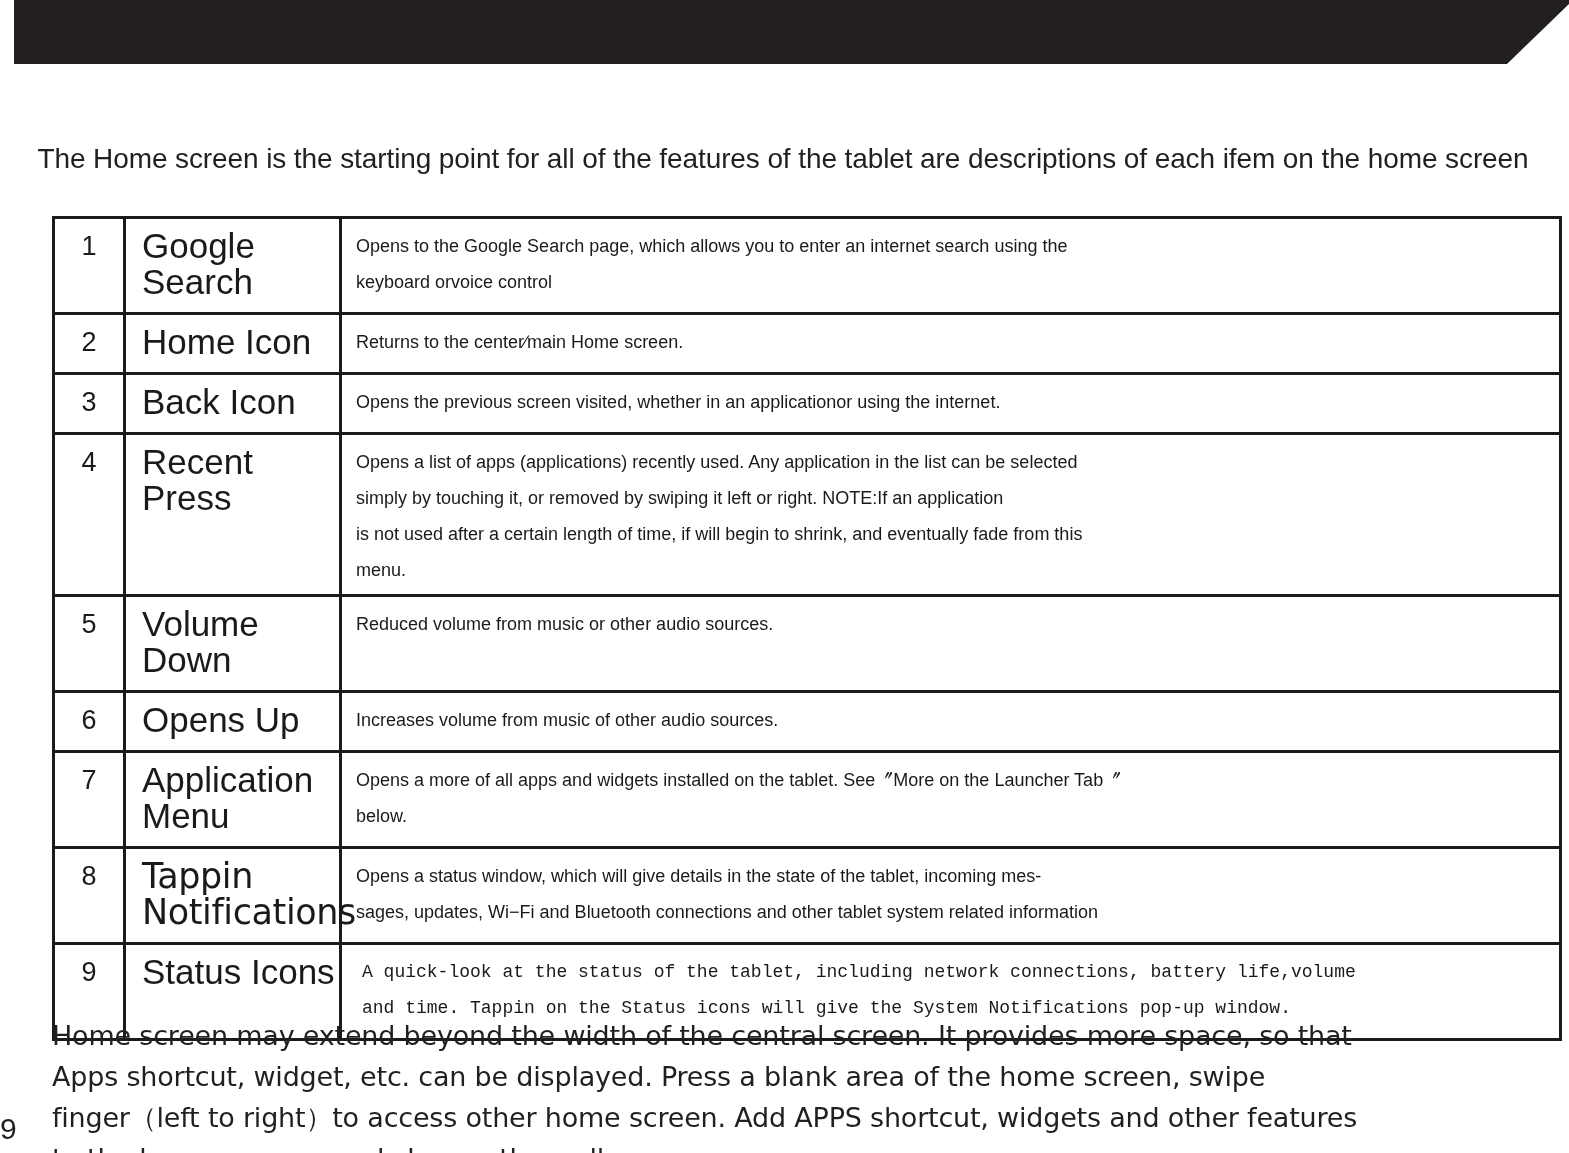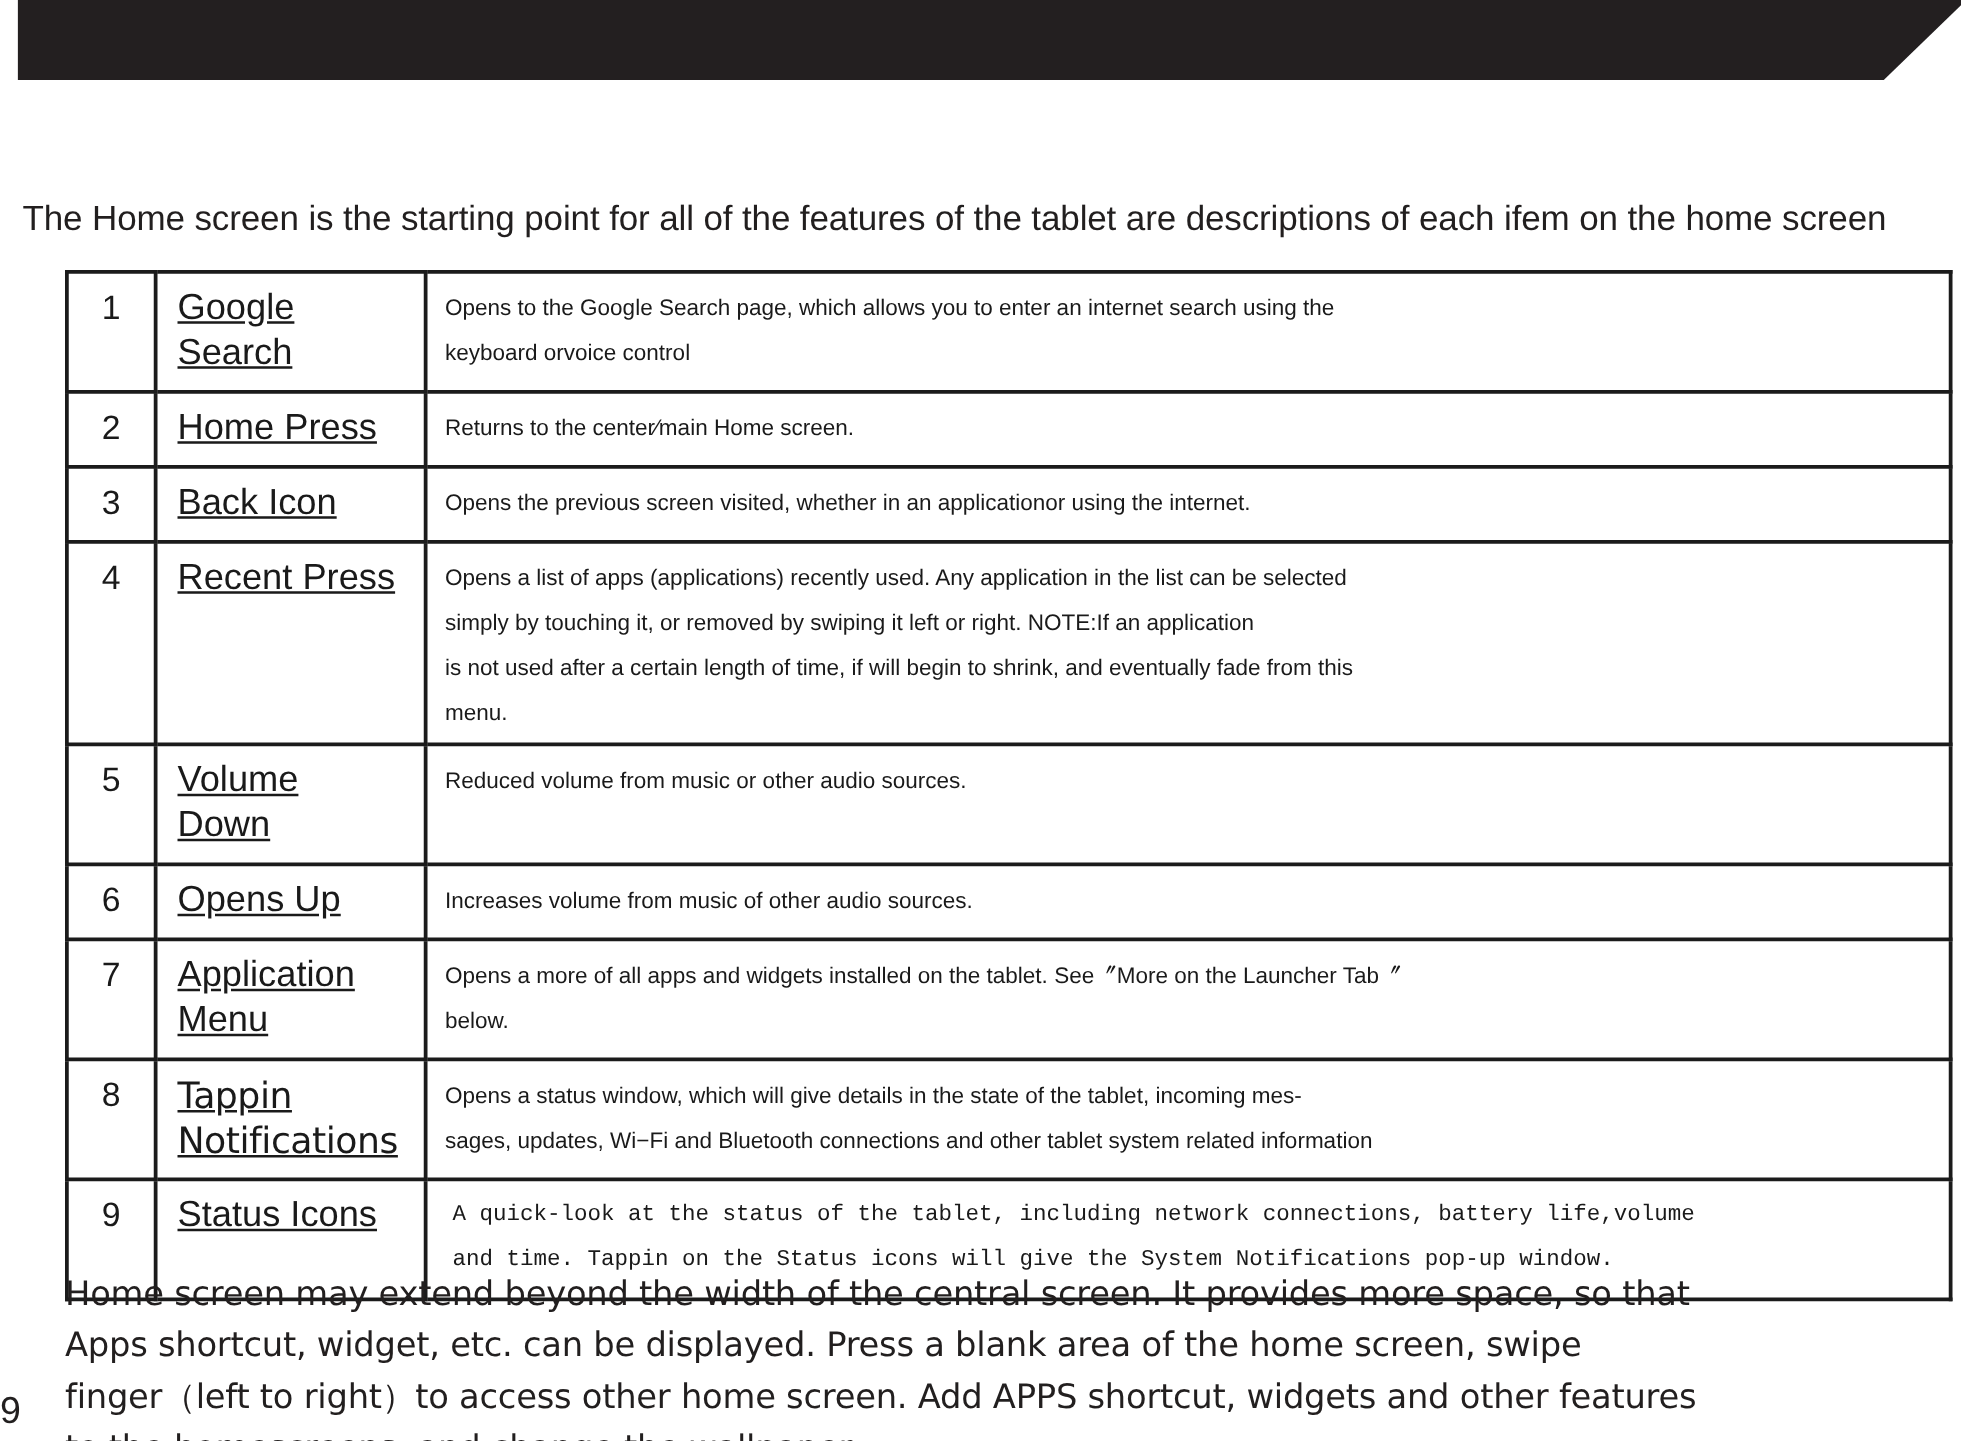--- a/index.html
+++ b/index.html
@@ -24,26 +24,27 @@
     width: 1555px;
     height: 64px;
     background: #231f20;
     clip-path: polygon(0 0, 100% 0, 100% 4px, calc(100% - 62px) 100%, 0 100%);
   }
 
   
   #intro {
     position: absolute;
     left: 18px;
-    top: 124px;
+    top: 108px;
     width: 1530px;
     font-size: 28px;
     line-height: 46px;
     letter-spacing: -0.1px;
     color: #221f1f;
+    text-align: center;
   }
 
   
   #feature-table {
     position: absolute;
     left: 52px;
     top: 216px;
     width: 1510px;
     border-collapse: collapse;
     table-layout: fixed;
@@ -56,25 +57,24 @@
   }
   .col-num {
     width: 68px;
     text-align: center;
     font-size: 27px;
     line-height: 36px;
     padding-top: 9px !important;
   }
   .col-name {
     width: 197px;
-    font-size: 29px;
+    font-size: 35px;
     line-height: 36px;
     padding: 9px 0 6px 16px !important;
     white-space: pre-line;
-    text-decoration: underline;
   }
   .col-desc {
     font-size: 18px;
     line-height: 36px;
     padding: 9px 4px 6px 14px !important;
     white-space: pre-line;
   }
   tr.r1 td { height: 78px; }
   tr.r2 td { height: 42px; }
   tr.r3 td { height: 42px; }
@@ -121,21 +121,21 @@
   <tbody>
     <tr class="r1">
       <td class="col-num">1</td>
       <td class="col-name">Google
 Search</td>
       <td class="col-desc">Opens  to  the  Google Search  page, which allows you to enter an internet search using the
 keyboard  orvoice  control</td>
     </tr>
     <tr class="r2">
       <td class="col-num">2</td>
-      <td class="col-name">Home  Press</td>
+      <td class="col-name">Home  Icon</td>
       <td class="col-desc">Returns  to  the  center∕main Home  screen.</td>
     </tr>
     <tr class="r3">
       <td class="col-num">3</td>
       <td class="col-name">Back  Icon</td>
       <td class="col-desc">Opens  the  previous  screen  visited,   whether in  an  applicationor  using  the  internet.</td>
     </tr>
     <tr class="r4">
       <td class="col-num">4</td>
       <td class="col-name">Recent  Press</td>

